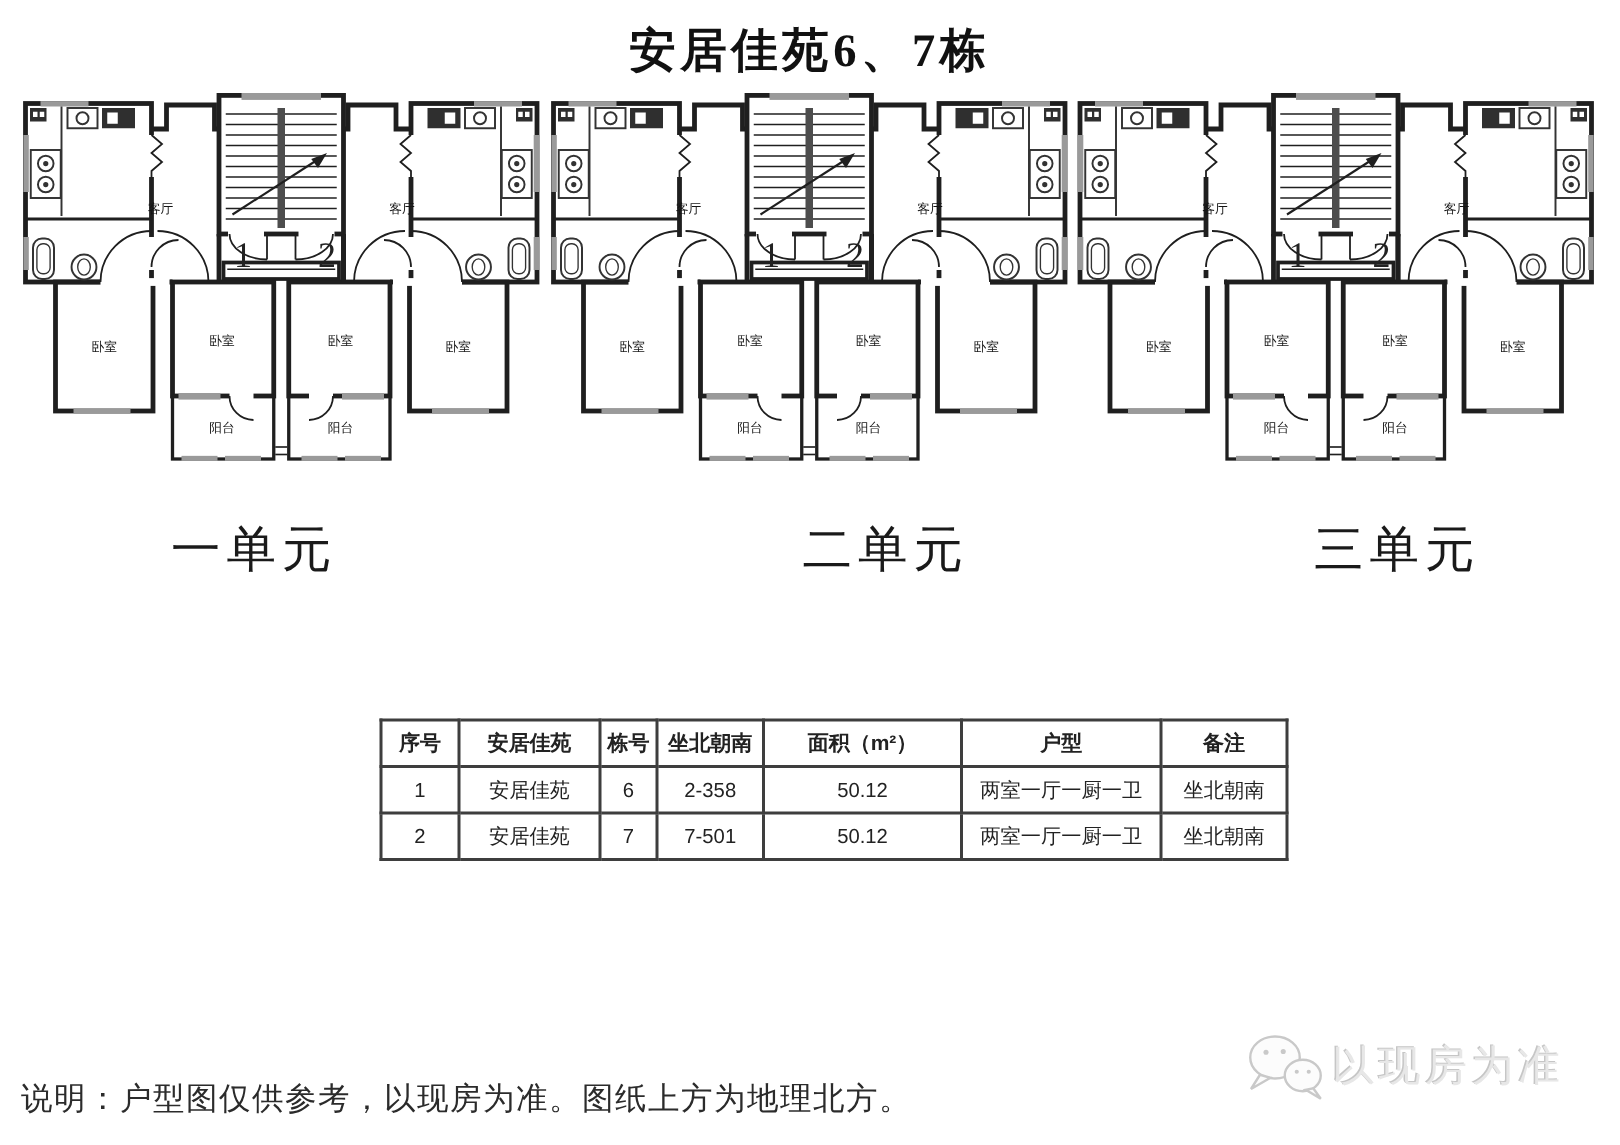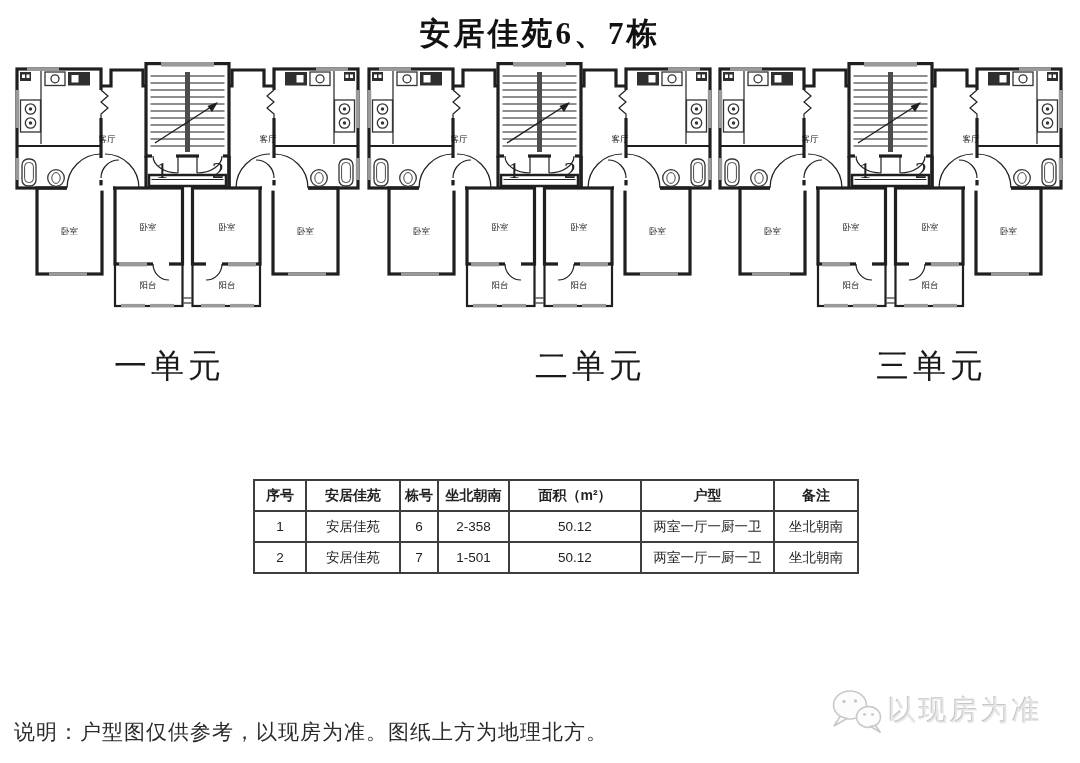--- a/index.html
+++ b/index.html
@@ -215,21 +215,21 @@
         <td>6</td>
         <td>2-358</td>
         <td>50.12</td>
         <td>两室一厅一厨一卫</td>
         <td>坐北朝南</td>
       </tr>
       <tr>
         <td>2</td>
         <td>安居佳苑</td>
         <td>7</td>
-        <td>1-501</td>
+        <td>7-501</td>
         <td>50.12</td>
         <td>两室一厅一厨一卫</td>
         <td>坐北朝南</td>
       </tr>
     </tbody>
   </table>
 
   <div class="note">说明：户型图仅供参考，以现房为准。图纸上方为地理北方。</div>
 
   <div class="watermark">

